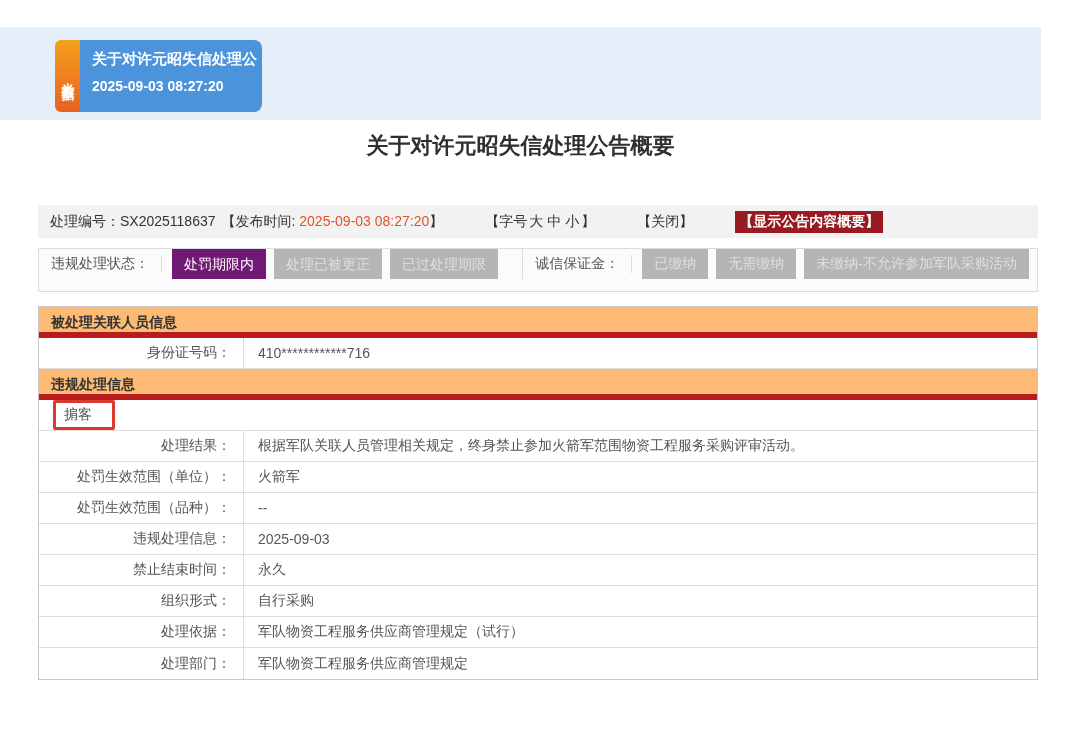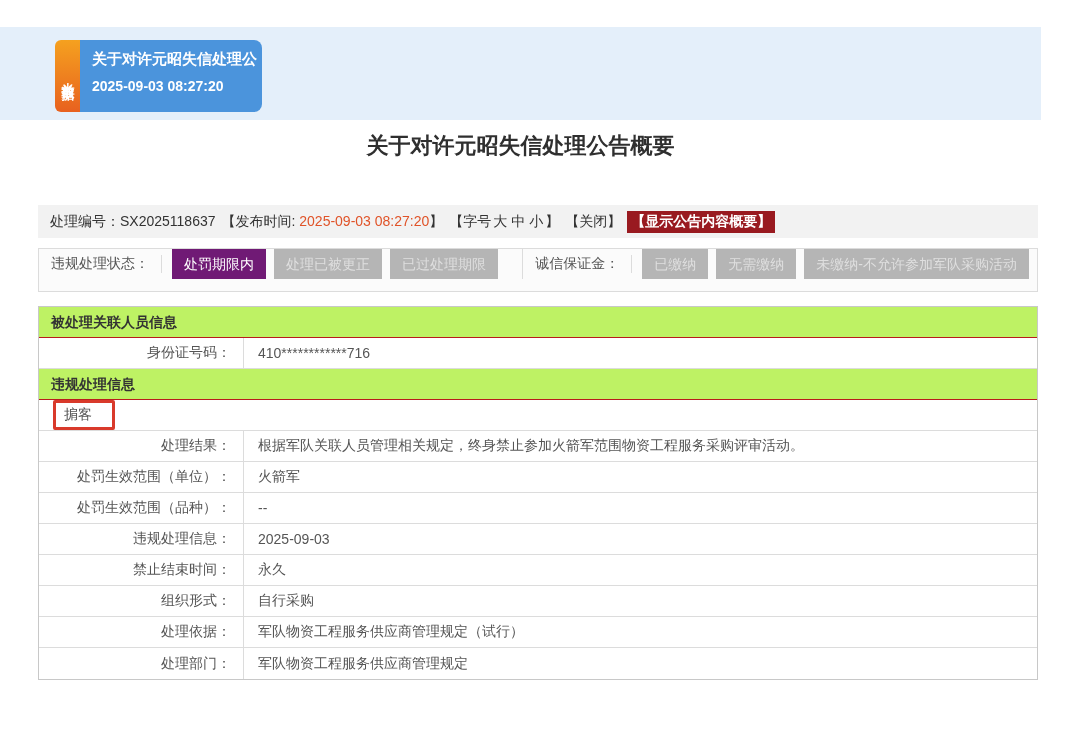--- a/index.html
+++ b/index.html
@@ -24,21 +24,21 @@
 
   
   .page-title { position:absolute; top:131px; left:0; width:1041px; text-align:center;
     font-size:22px; font-weight:bold; color:#2f2f2f; }
 
   
   .info-bar { position:absolute; left:38px; top:205px; width:1000px; height:33px;
     background:#f2f2f2; display:flex; align-items:center; 
     padding:0 8px 0 12px; font-size:14px; color:#333; }
   .info-left { white-space:nowrap; }
-  .info-right { display:flex; align-items:center; white-space:nowrap; }
+  .info-right { display:flex; align-items:center; white-space:nowrap;gap:36px; }
   .info-right > * { margin-left:6px; }
   .pub-time { color:#e05328; }
   .fs-opt { cursor:pointer; margin:0 2px; }
   .close-link { cursor:pointer; }
   .summary-badge { background:#991a20; color:#fff; padding:2px 4px; font-weight:bold;
     cursor:pointer; }
 
   
   .status-bar { position:absolute; left:38px; top:248px; width:1000px; height:44px;
     border:1px solid #dcdcdc; background:#fbfbfb; display:flex; align-items:flex-start;
@@ -49,21 +49,21 @@
   .status-label { display:flex; align-items:center; height:100%; padding:0 12px;
     border-right:1px solid #dcdcdc; margin-right:10px; white-space:nowrap; }
   .opt-btn { height:30px; line-height:30px; padding:0 12px; margin-right:8px;
     background:#b5b5b5; color:#dfdfdf; font-size:14px; cursor:pointer; white-space:nowrap; }
   .opt-btn.active { background:#701a75; color:#ffffff; }
 
   
   .detail-table { position:absolute; left:38px; top:306px; width:1000px;
     border:1px solid #c8c8c8; background:#fff; font-size:14px; color:#555; }
   .tbl-header { height:31px; line-height:31px; padding-left:12px; font-weight:bold;
-    color:#333; border-bottom:1px solid #b91c1c; background:#bef264; }
+    color:#333; border-bottom:6px solid #b91c1c; background:#fdba74; }
   .tbl-row { display:flex; align-items:stretch; min-height:31px;
     border-bottom:1px solid #dcdcdc; }
   .tbl-row:last-child { border-bottom:none; }
   .tbl-label { width:205px; border-right:1px solid #dcdcdc; display:flex;
     align-items:center; justify-content:flex-end; padding-right:12px; color:#555; }
   .tbl-value { flex:1; display:flex; align-items:center; padding-left:14px; color:#555; }
   .red-box { display:inline-block; border:3px solid #d93a2b; border-radius:2px;
     padding:3px 20px 3px 8px; margin:-2px 0; position:relative; z-index:1; }
 </style>
 </head>
@@ -95,21 +95,21 @@
   <div class="status-group g1">
     <div class="status-label">违规处理状态：</div>
     <div class="opts" id="violation-opts" style="display:flex;align-items:center;">
         <div class="opt-btn active">处罚期限内</div>
         <div class="opt-btn">处理已被更正</div>
         <div class="opt-btn">已过处理期限</div>
       </div>
   </div>
   <div class="status-group g2">
     <div class="status-label">诚信保证金：</div>
-    <div class="opts" id="deposit-opts" style="display:flex;align-items:center;">
+    <div class="opts" id="deposit-opts" style="display:flex;align-items:center;font-family:Liberation Serif, serif;">
         <div class="opt-btn">已缴纳</div>
         <div class="opt-btn">无需缴纳</div>
         <div class="opt-btn">未缴纳-不允许参加军队采购活动</div>
       </div>
   </div>
 </div>
 
 <div class="detail-table" id="detail-table">
     <div class="tbl-header">被处理关联人员信息</div>
     <div class="tbl-row">

